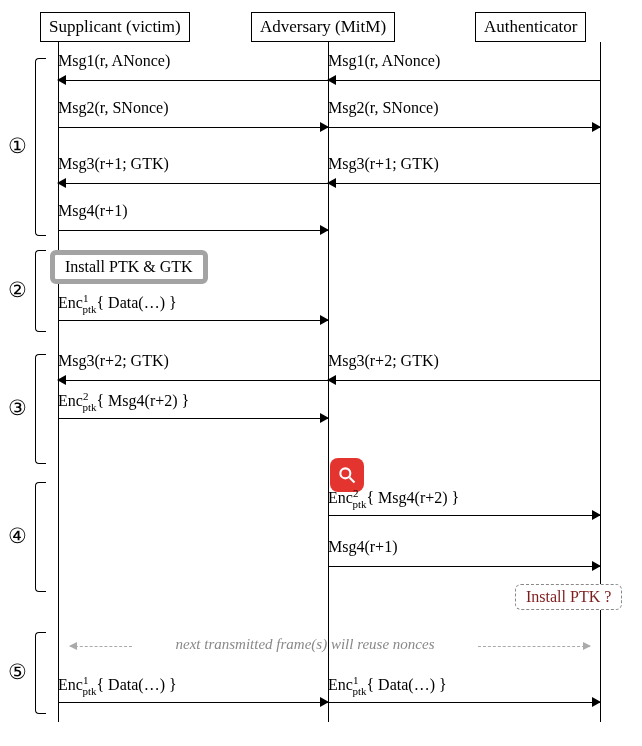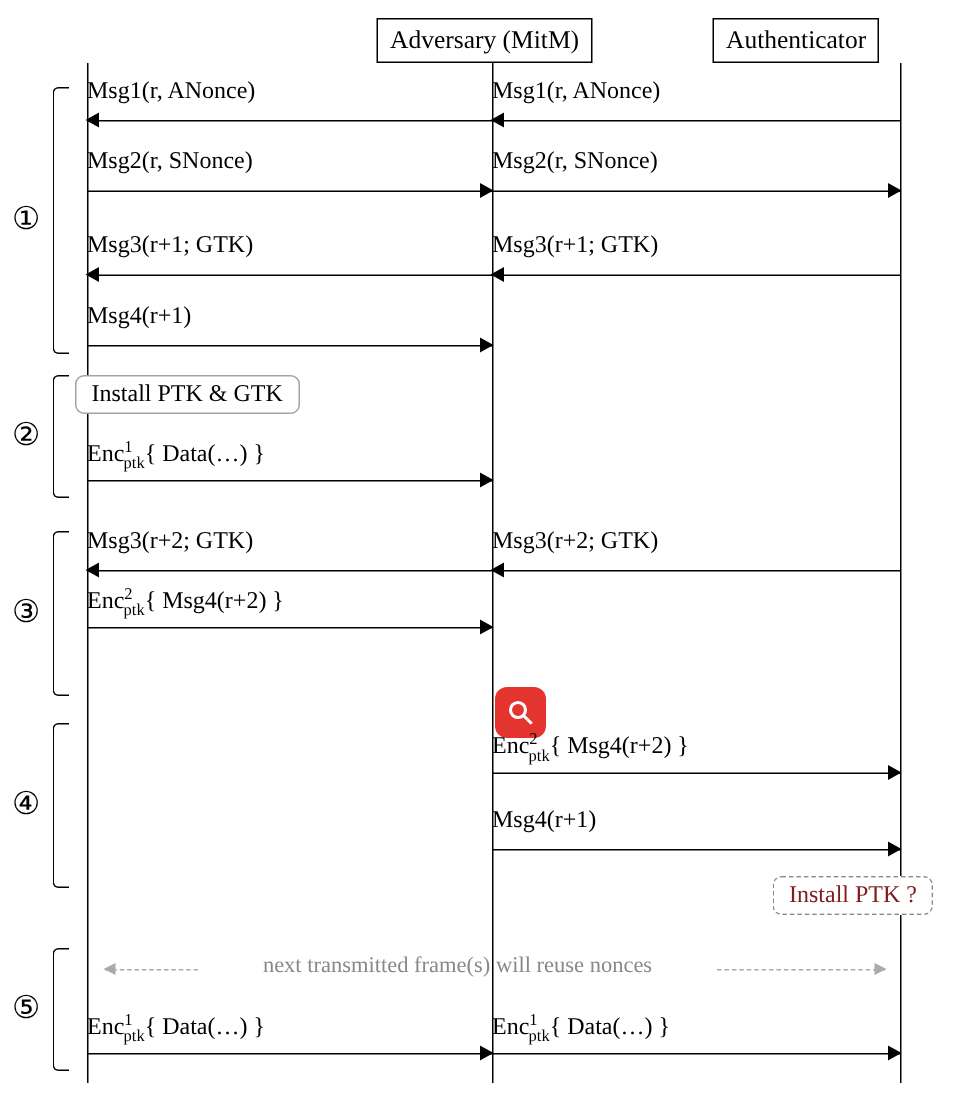--- a/index.html
+++ b/index.html
@@ -63,21 +63,21 @@
     content: "";
     position: absolute;
     left: -1px;
     top: 3px;
     border-right: 9px solid #000;
     border-top: 5px solid transparent;
     border-bottom: 5px solid transparent;
   }
   .box-note {
     position: absolute;
-    border: 1px solid #a3a3a3;
+    border: 5px solid #a3a3a3;
     border-radius: 6px;
     padding: 3px 10px;
     font-size: 16px;
     background: #fff;
     white-space: nowrap;
   }
   .box-note.dashed {
     border: 1.5px dashed #888;
     color: #7f1d1d;
   }
@@ -91,20 +91,21 @@
     position: absolute;
     left: 25px;
     width: 10px;
     border-left: 1.5px solid #000;
     border-top: 1.5px solid #000;
     border-bottom: 1.5px solid #000;
     border-radius: 4px 0 0 4px;
   }
   .annot {
     position: absolute;
+    font-style: italic;
     color: #888;
     font-size: 15px;
     text-align: center;
     white-space: nowrap;
   }
   .dash-arrow {
     position: absolute;
     border-top: 1.5px dashed #aaa;
     height: 0;
   }
@@ -134,20 +135,21 @@
     justify-content: center;
   }
   .magnify svg { width: 20px; height: 20px; }
   sub, sup { font-size: 11px; }
 </style>
 </head>
 <body>
 
 <div class="diagram">
 
+  <div class="participant" style="left:30px">Supplicant (victim)</div>
   <div class="participant" style="left:241px">Adversary (MitM)</div>
   <div class="participant" style="left:465px">Authenticator</div>
 
   <div class="lifeline" style="left:48px"></div>
   <div class="lifeline" style="left:318px"></div>
   <div class="lifeline" style="left:590px"></div>
 
   <div class="bracket" style="top:48px;height:176px"></div>
   <div class="step-num" style="top:136px">①</div>
 

